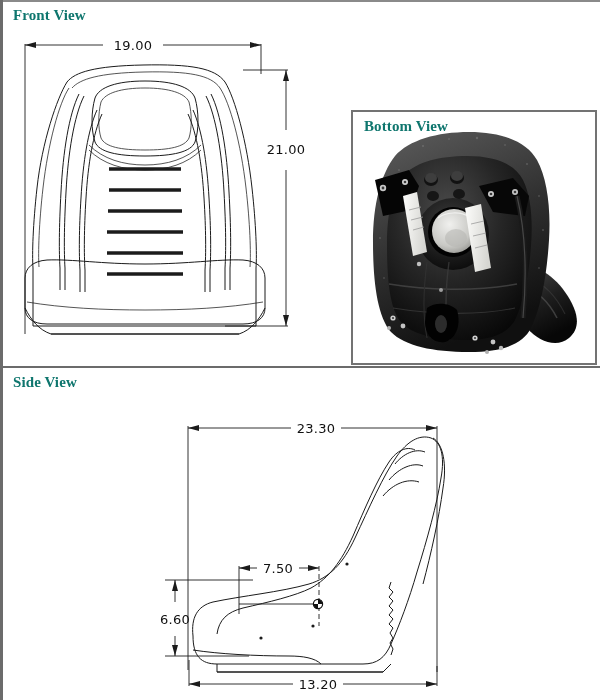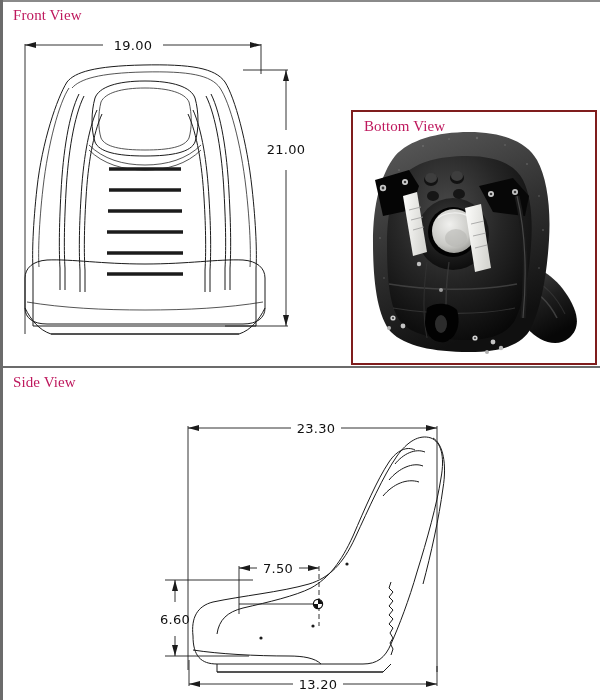--- a/index.html
+++ b/index.html
@@ -38,23 +38,23 @@
   }
 
   
   .panel {
     position: absolute;
     box-sizing: border-box;
   }
   .panel-title {
     position: absolute;
     font-family: "Liberation Serif", "DejaVu Serif", serif;
-    font-weight: normal;
+    font-weight: bold;
     font-size: 15px;
-    color: #be185d;
+    color: #0f766e;
     letter-spacing: 0.1px;
     white-space: nowrap;
   }
 
   
   #panel-front {
     left: 3px; top: 2px;
     width: 597px; height: 366px;
   }
   #panel-front .divider-bottom {
@@ -69,21 +69,21 @@
   #panel-side {
     left: 3px; top: 368px;
     width: 528px; height: 332px;
   }
   #title-side { left: 10px; top: 6px; }
 
   
   #panel-bottom {
     left: 351px; top: 110px;
     width: 246px; height: 255px;
-    border: 2px solid #7f1d1d;
+    border: 2px solid #737373;
     background: #ffffff;
   }
   #title-bottom { left: 11px; top: 6px; z-index: 6; }
 
   
   svg { display: block; overflow: visible; }
   .dwg { position: absolute; }
 
   .ln   { fill: none; stroke: #1b1b1b; stroke-width: 1; }
   .ln-thin { fill: none; stroke: #2a2a2a; stroke-width: 0.8; }

